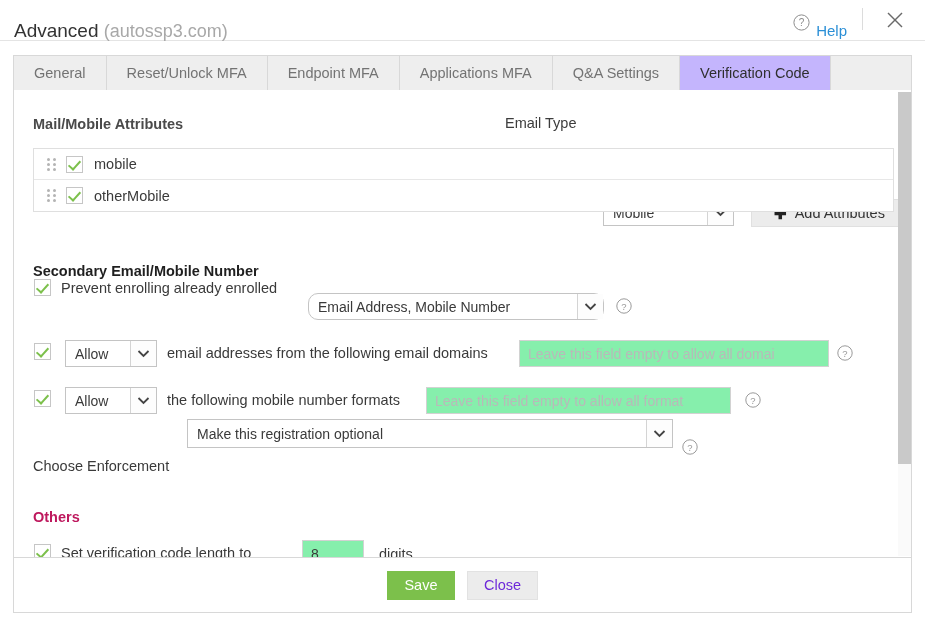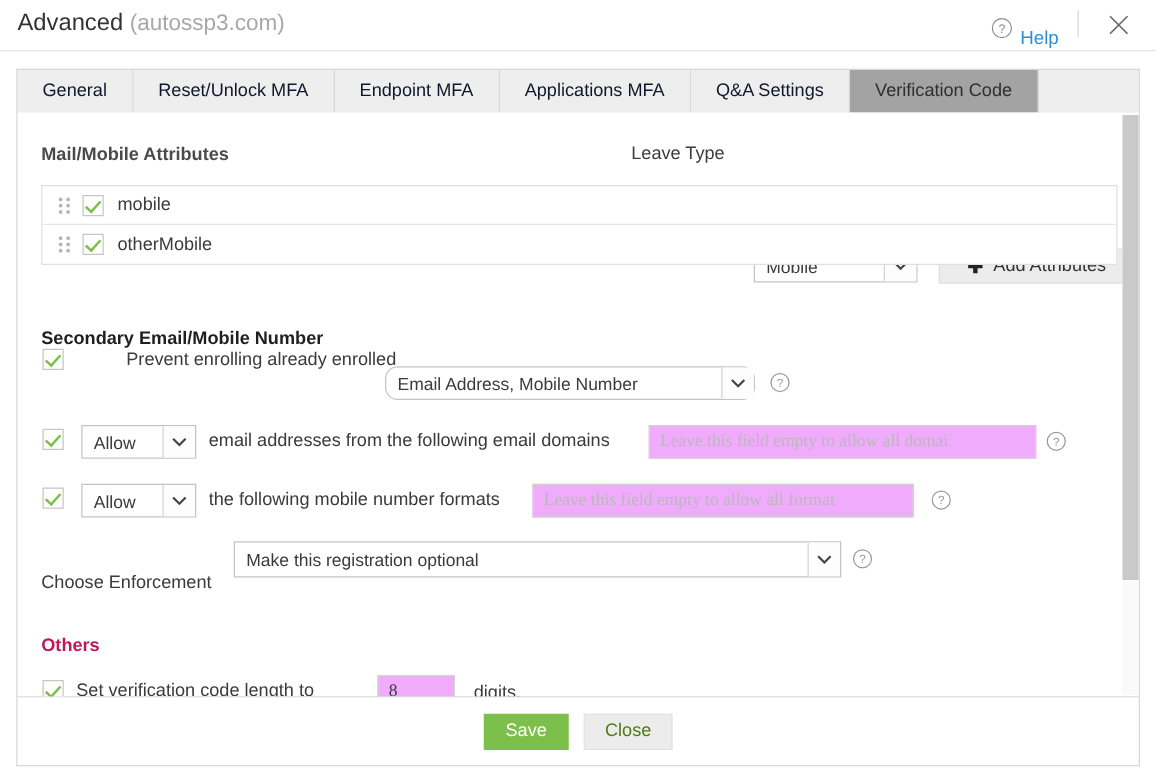--- a/index.html
+++ b/index.html
@@ -18,21 +18,21 @@
   }
 
   
   .titlebar {
     position: absolute; left: 0; top: 0;
     width: 925px; height: 41px;
     border-bottom: 1px solid #e4e4e4;
     background: #ffffff;
   }
   .title-text {
-    position: absolute; left: 14px; top: 8px;
+    position: absolute; left: 14px; top: 20px;
     font-size: 19px; color: #333333;
     white-space: nowrap;
   }
   .title-domain { color: #a8a8a8; font-size: 18px; }
   .help-wrap {
     position: absolute; right: 78px; top: 10px;
     display: flex; align-items: center; gap: 6px;
     cursor: pointer;
   }
   .help-icon { display: block; }
@@ -53,28 +53,28 @@
     position: absolute; left: 13px; top: 55px;
     width: 899px; height: 36px;
     display: flex;
     border: 1px solid #d8d8d8;
     background: #eeeeee;
   }
   .tab {
     height: 34px;
     padding: 0 20px;
     display: flex; align-items: center; justify-content: center;
-    font-size: 14.5px; color: #0f172a;
+    font-size: 14.5px; color: #737373;
     background: #eeeeee;
     border-right: 1px solid #d8d8d8;
     white-space: nowrap;
     cursor: pointer;
   }
   .tab.active {
-    background: #a3a3a3;
+    background: #c4b5fd;
     color: #2f2f2f;
   }
   .tab-filler { flex: 1; background: #eeeeee; }
 
   
   .panel {
     position: absolute; left: 13px; top: 90px;
     width: 899px; height: 468px;
     background: #ffffff;
     border: 1px solid #d8d8d8;
@@ -187,26 +187,26 @@
   }
 
   .row-abs { position: absolute; display: flex; align-items: center; }
   .rowtext { font-size: 14.5px; color: #3a3a3a; white-space: nowrap; }
 
   
   .tinput {
     position: absolute;
     height: 27px;
     border: 1px solid #d2d2d2;
-    background: #f0abfc;
+    background: #86efac;
     font-size: 14px;
     color: #3a3a3a;
     padding: 0 8px;
     outline: none;
-    font-family: Liberation Serif, serif;
+    font-family: Liberation Sans, sans-serif;
   }
   .tinput::placeholder { color: #b9b9b9; }
 
   
   .qmark {
     position: absolute;
     width: 16px; height: 16px;
     cursor: pointer;
   }
 
@@ -235,21 +235,21 @@
   }
   .btn {
     height: 29px; min-width: 68px;
     display: flex; align-items: center; justify-content: center;
     font-size: 14.5px;
     cursor: pointer;
     border: 1px solid transparent;
     padding: 0 16px;
   }
   .btn-save { background: #7cc04b; color: #ffffff; }
-  .btn-close { background: #ececec; color: #4d7c0f; border-color: #e2e2e2; }
+  .btn-close { background: #ececec; color: #6d28d9; border-color: #e2e2e2; }
 </style>
 </head>
 <body>
 
 <div class="window">
 
   <div class="titlebar">
     <div class="title-text">
       <span>Advanced</span>
       <span class="title-domain">(autossp3.com)</span>
@@ -283,21 +283,21 @@
     <div class="tab">Q&amp;A Settings</div>
     <div class="tab active">Verification Code</div>
     <div class="tab-filler"></div>
   </div>
 
   <div class="panel">
     <div class="panel-inner">
 
       <div class="sec-head" id="mail-head">Mail/Mobile Attributes</div>
 
-      <div class="select-type-label">Leave Type</div>
+      <div class="select-type-label">Email Type</div>
 
       <div class="sel" style="left:589px; top:109px; width:131px;">
         <div class="sel-val">Mobile</div>
         <div class="sel-arrow">
           <svg width="13" height="9" viewBox="0 0 13 9">
               <path d="M1.5 2 L6.5 7 L11.5 2" fill="none" stroke="#444" stroke-width="1.8"></path>
             </svg>
         </div>
       </div>
 
@@ -328,21 +328,21 @@
               <i></i>
               <i></i>
             </span>
           <span class="cb checked"></span>
           <span class="attr-label">otherMobile</span>
         </div>
       </div>
 
       <div class="sec-head" id="sec-head2">Secondary Email/Mobile Number</div>
 
-      <div class="row-abs" style="left:20px; top:189px;gap:40px;">
+      <div class="row-abs" style="left:20px; top:189px;">
         <span class="cb checked"></span>
         <span class="rowtext" style="margin-left:10px;">Prevent enrolling already enrolled</span>
       </div>
       <div class="sel" style="left:294px; top:203px; width:296px;border-radius:10px;">
         <div class="sel-val">Email Address, Mobile Number</div>
         <div class="sel-arrow">
           <svg width="13" height="9" viewBox="0 0 13 9">
               <path d="M1.5 2 L6.5 7 L11.5 2" fill="none" stroke="#444" stroke-width="1.8"></path>
             </svg>
         </div>
@@ -388,21 +388,21 @@
       <div class="rowtext" style="position:absolute; left:153px; top:302px;">the following mobile number formats</div>
       <input class="tinput" style="left: 412px; top: 297px; width: 305px;" placeholder="Leave this field empty to allow all format">
       <div class="qmark" style="left:731px; top:302px;">
         <svg width="16" height="16" viewBox="0 0 16 16">
           <circle cx="8" cy="8" r="7.2" fill="none" stroke="#9a9a9a" stroke-width="1"></circle>
           <text x="8" y="11.5" font-size="9.5" font-family="Liberation Sans, sans-serif" fill="#9a9a9a" text-anchor="middle">?</text>
         </svg>
       </div>
 
       <div class="rowtext" style="position:absolute; left:19px; top:348px;margin-top:20px;">Choose Enforcement</div>
-      <div class="sel" style="left:173px; top:343px; width:486px; height:29px;">
+      <div class="sel" style="left:173px; top:329px; width:486px; height:29px;">
         <div class="sel-val">Make this registration optional</div>
         <div class="sel-arrow">
           <svg width="13" height="9" viewBox="0 0 13 9">
               <path d="M1.5 2 L6.5 7 L11.5 2" fill="none" stroke="#444" stroke-width="1.8"></path>
             </svg>
         </div>
       </div>
       <div class="qmark" style="left:668px; top:349px;">
         <svg width="16" height="16" viewBox="0 0 16 16">
           <circle cx="8" cy="8" r="7.2" fill="none" stroke="#9a9a9a" stroke-width="1"></circle>

